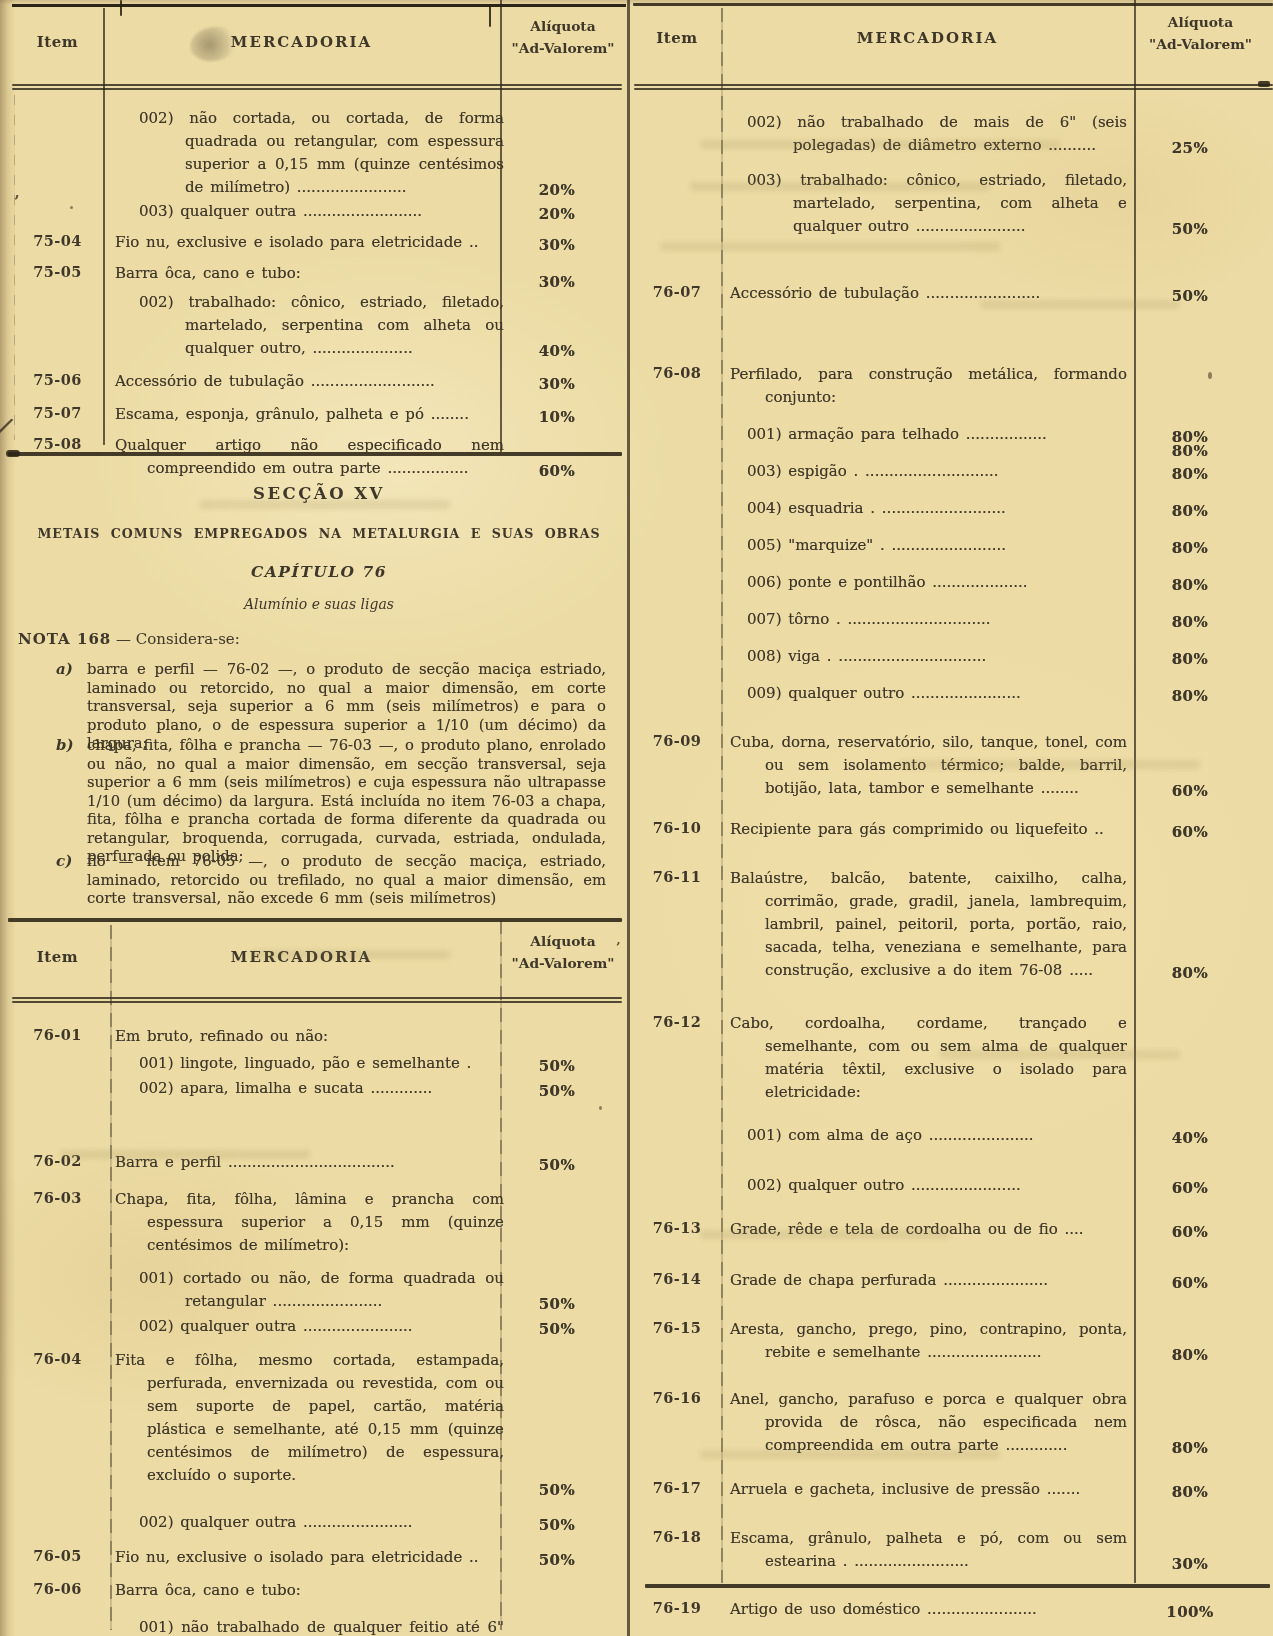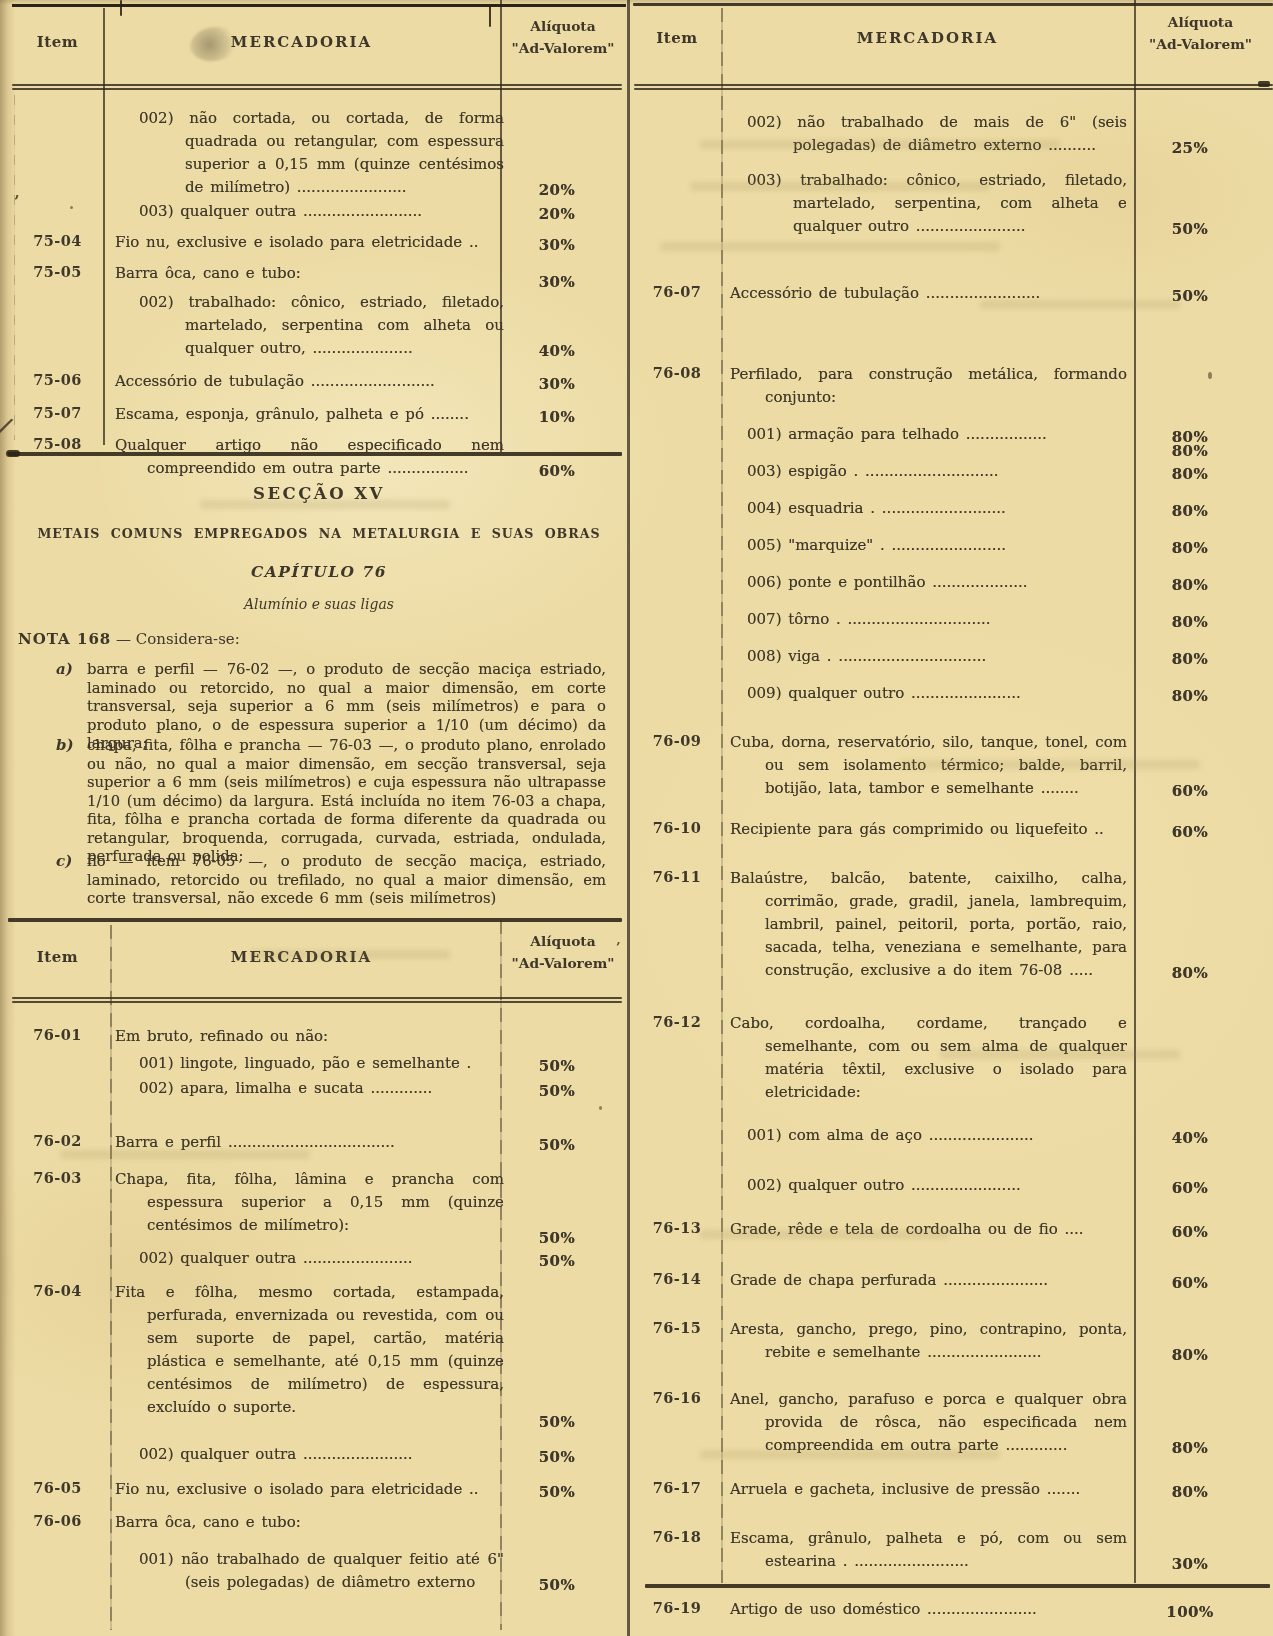--- a/index.html
+++ b/index.html
@@ -206,36 +206,37 @@
           <div class="part" style="margin-top: 4px;">
             <div class="ptext ps">001) lingote, linguado, pão e semelhante .</div>
             <span class="pval">50%</span>
           </div>
           <div class="part" style="margin-top: 2px;">
             <div class="ptext ps">002) apara, limalha e sucata .............</div>
             <span class="pval">50%</span>
           </div>
         </div>
       </div>
-      <div class="trow" style="margin-top: 31px;">
+      <div class="trow" style="margin-top: 51px;">
         <div class="c-item">76-02</div>
         <div class="parts">
           <div class="part">
             <div class="ptext pm">Barra e perfil ...................................</div>
             <span class="pval">50%</span>
           </div>
         </div>
       </div>
       <div class="trow" style="margin-top: 14px;">
         <div class="c-item">76-03</div>
         <div class="parts">
           <div class="part">
             <div class="ptext pm">Chapa, fita, fôlha, lâmina e prancha com espessura superior a 0,15 mm (quinze centésimos de milímetro):</div>
           </div>
           <div class="part" style="margin-top: 10px;">
+            <div class="ptext ps">001) cortado ou não, de forma quadrada ou retangular .......................</div>
             <span class="pval">50%</span>
           </div>
           <div class="part" style="margin-top: 2px;">
             <div class="ptext ps">002) qualquer outra .......................</div>
             <span class="pval">50%</span>
           </div>
         </div>
       </div>
       <div class="trow" style="margin-top: 11px;">
         <div class="c-item">76-04</div>

